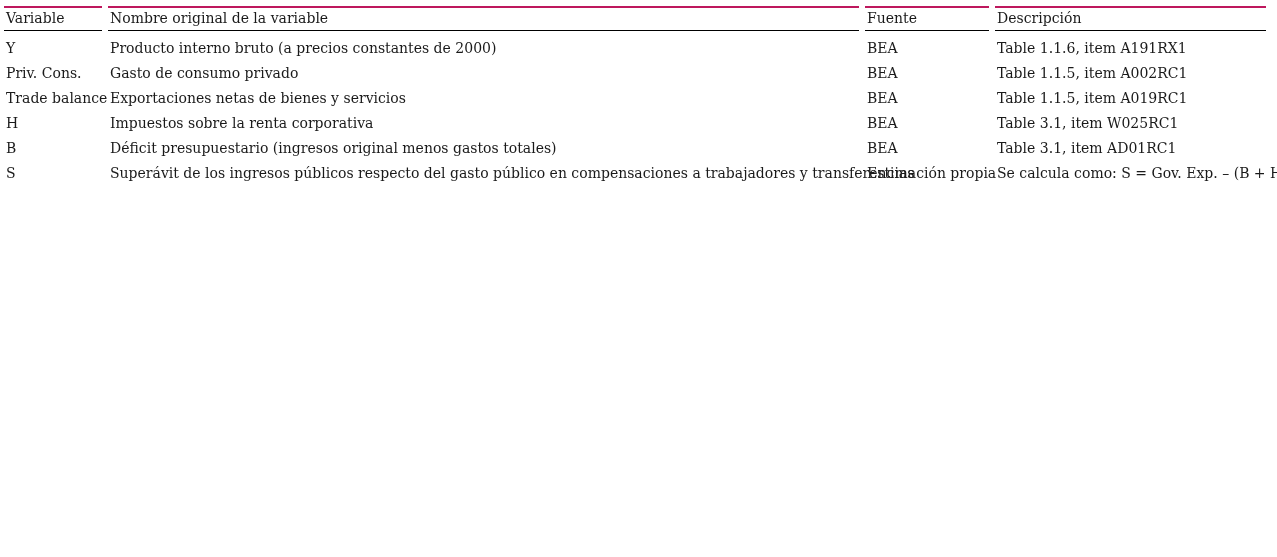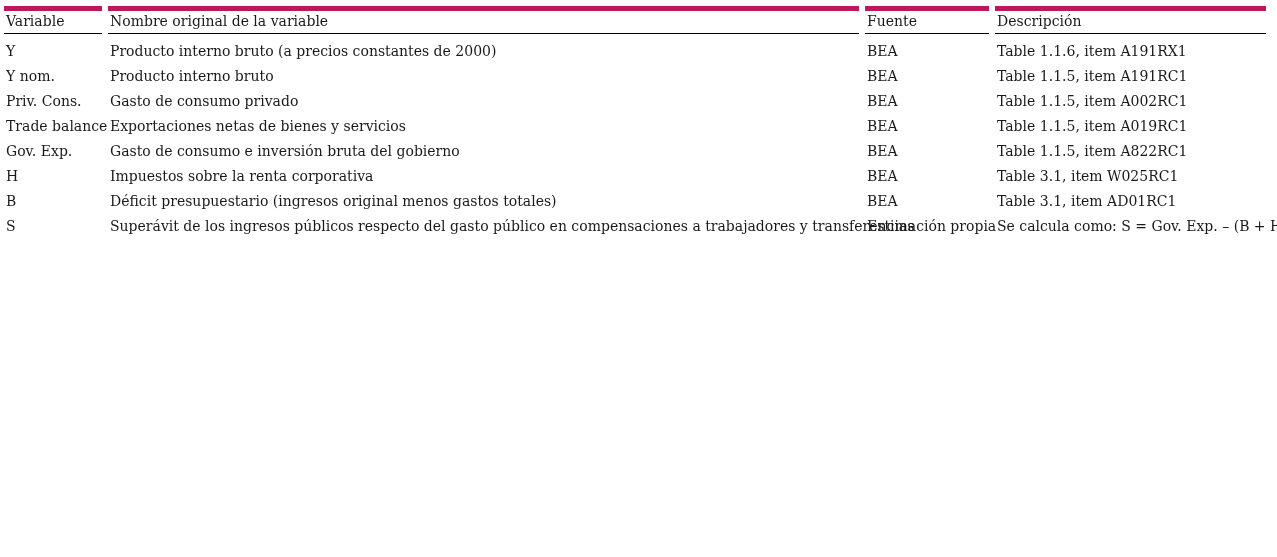--- a/index.html
+++ b/index.html
@@ -25,21 +25,21 @@
     margin-left: -4px;
     width: 1274px;
     font-size: 14px;
     color: #1a1a1a;
   }
   col.c-variable    { width: 98px;  }
   col.c-nombre      { width: 751px; }
   col.c-fuente      { width: 124px; }
   col.c-descripcion { width: 271px; }
   th {
-    border-top: 5px solid #be185d;
+    border-top: 2px solid #be185d;
     border-bottom: 1px solid #000000;
     font-weight: normal;
     text-align: left;
     padding: 2px 2px 3px 2px;
     line-height: 17px;
     white-space: nowrap;
     overflow: visible;
   }
   td {
     text-align: left;
@@ -73,42 +73,30 @@
       </tr>
     </thead>
     <tbody>
         <tr>
           <td>Y</td>
           <td>Producto interno bruto (a precios constantes de 2000)</td>
           <td>BEA</td>
           <td>Table 1.1.6, item A191RX1</td>
         </tr>
         <tr>
-          <td>Y nom.</td>
-          <td>Producto interno bruto</td>
-          <td>BEA</td>
-          <td>Table 1.1.5, item A191RC1</td>
-        </tr>
-        <tr>
           <td>Priv. Cons.</td>
           <td>Gasto de consumo privado</td>
           <td>BEA</td>
           <td>Table 1.1.5, item A002RC1</td>
         </tr>
         <tr>
           <td>Trade balance</td>
           <td>Exportaciones netas de bienes y servicios</td>
           <td>BEA</td>
           <td>Table 1.1.5, item A019RC1</td>
-        </tr>
-        <tr>
-          <td>Gov. Exp.</td>
-          <td>Gasto de consumo e inversión bruta del gobierno</td>
-          <td>BEA</td>
-          <td>Table 1.1.5, item A822RC1</td>
         </tr>
         <tr>
           <td>H</td>
           <td>Impuestos sobre la renta corporativa</td>
           <td>BEA</td>
           <td>Table 3.1, item W025RC1</td>
         </tr>
         <tr>
           <td>B</td>
           <td>Déficit presupuestario (ingresos original menos gastos totales)</td>

